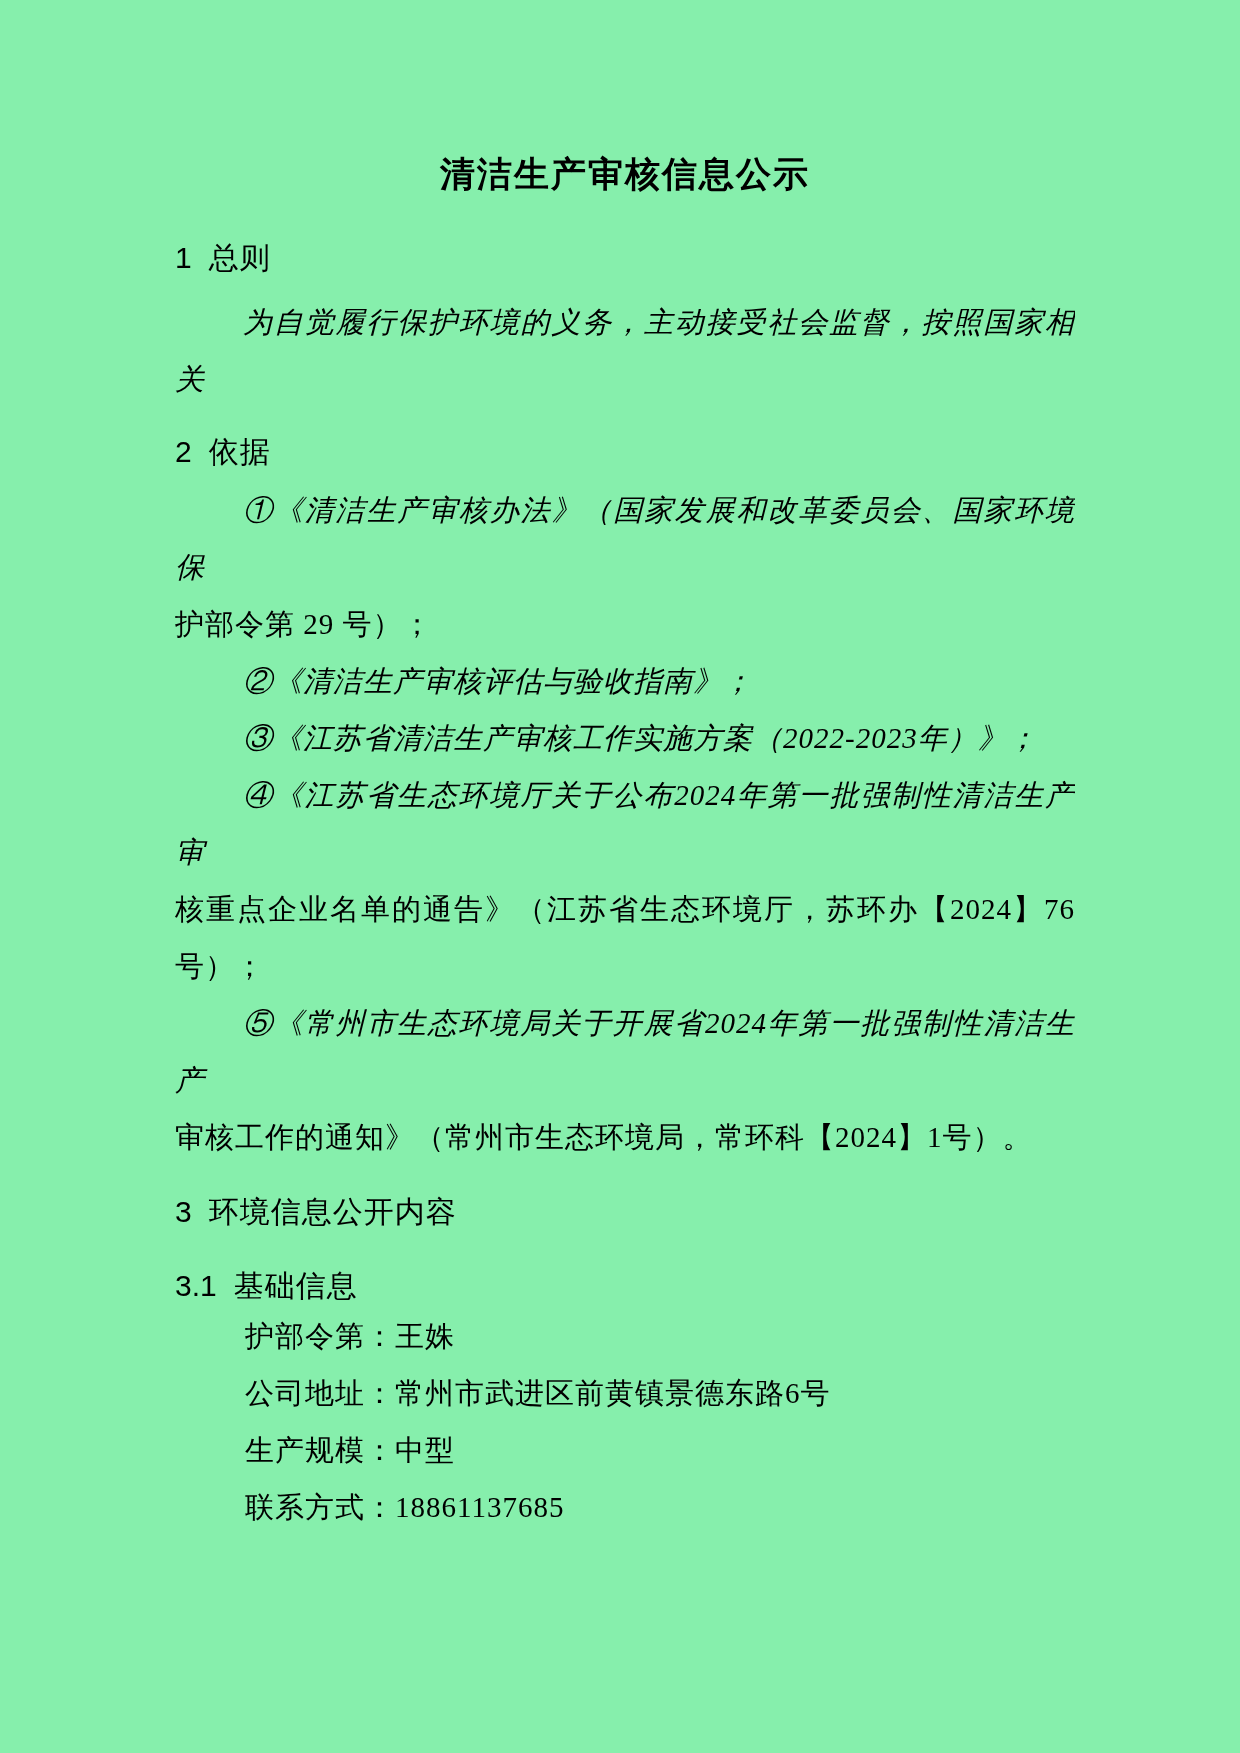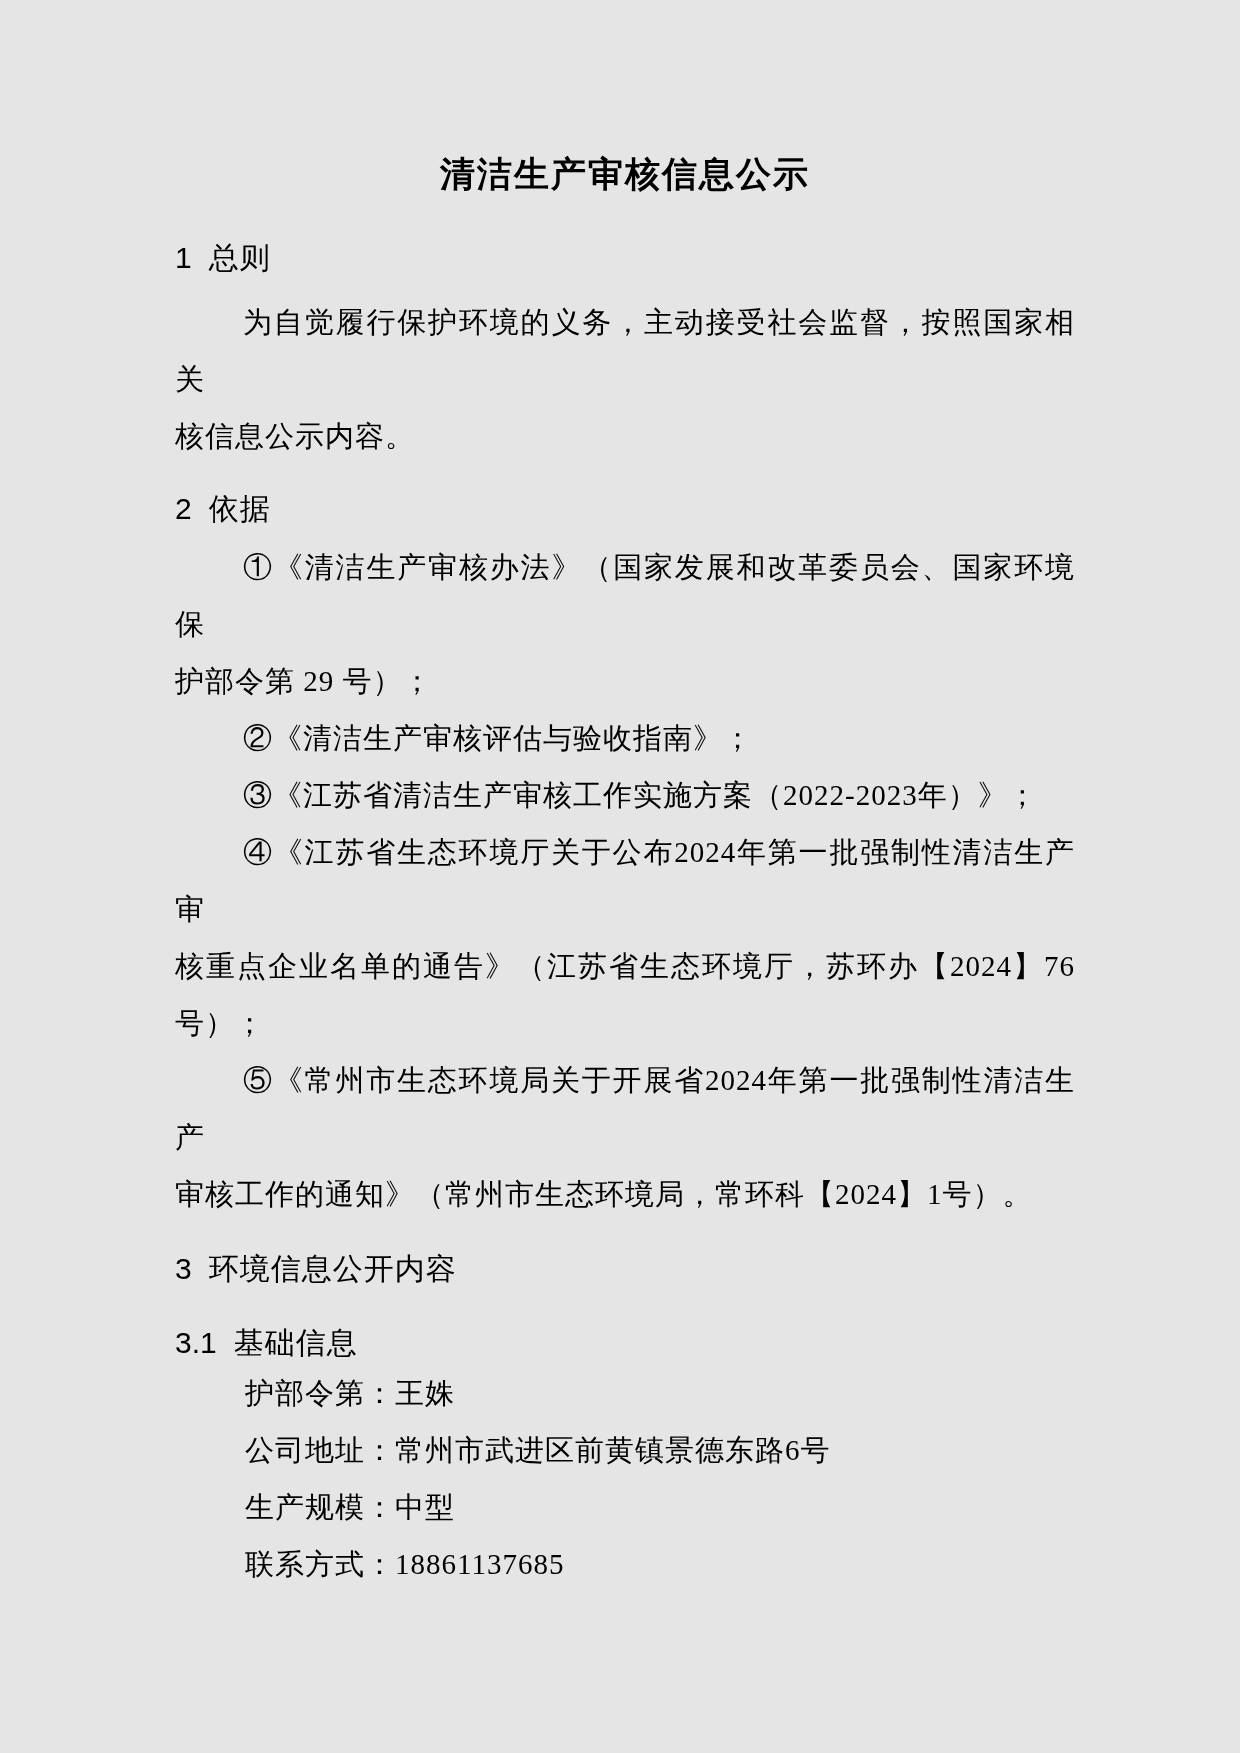--- a/index.html
+++ b/index.html
@@ -1,21 +1,21 @@
 <!DOCTYPE html>
 <html><head>
 <meta charset="utf-8">
 <style>
   html, body { margin:0; padding:0; background:#ffffff; }
   .page {
     position:relative;
     width:1240px;
     height:1753px;
     margin:0 auto;
-    background:#e5e5e5;
+    background:#86efac;
     color:#000000;
     font-family:"Liberation Serif","DejaVu Serif",serif;
     overflow:hidden;
   }
   .content {
     position:absolute;
     left:175px;
     top:0;
     width:900px;
     overflow:hidden;
@@ -43,40 +43,39 @@
   .h31 { margin-top:30px; }
   .bodyline {
     font-size:29px;
     line-height:57px;
     letter-spacing:1px;
   }
   .fill {
     text-align:justify;
     text-align-last:justify;
   }
-  .indent { text-indent:68px; }
+  .indent { text-indent:68px;font-style:italic; }
   .p1   { margin-top:14px; }
   .refs { margin-top:8px; }
   .info .bodyline { text-indent:70px; }
 </style>
 </head>
 <body>
 
 <div class="page">
   <div class="content">
 
     <div class="doc-title">清洁生产审核信息公示</div>
 
     <div class="heading h1">
       <span class="num">1</span><span>总则</span>
     </div>
 
     <div class="p1">
       <div class="bodyline indent fill">为自觉履行保护环境的义务，主动接受社会监督，按照国家相关</div>
-      <div class="bodyline">核信息公示内容。</div>
     </div>
 
     <div class="heading h2">
       <span class="num">2</span><span>依据</span>
     </div>
 
     <div class="refs">
       <div class="bodyline indent fill">①《清洁生产审核办法》（国家发展和改革委员会、国家环境保</div>
       <div class="bodyline">护部令第 29 号）；</div>
       <div class="bodyline indent">②《清洁生产审核评估与验收指南》；</div>

